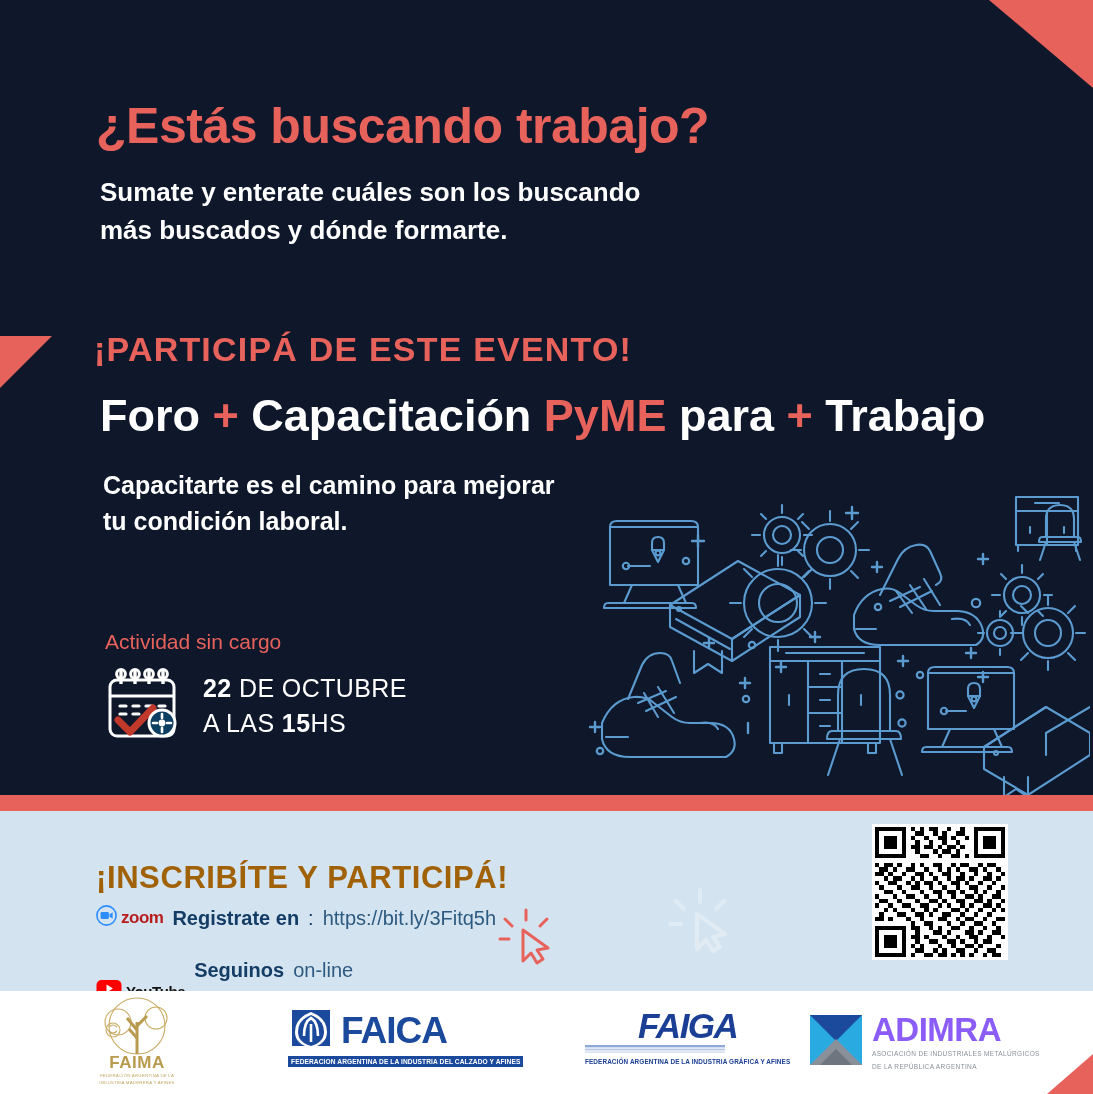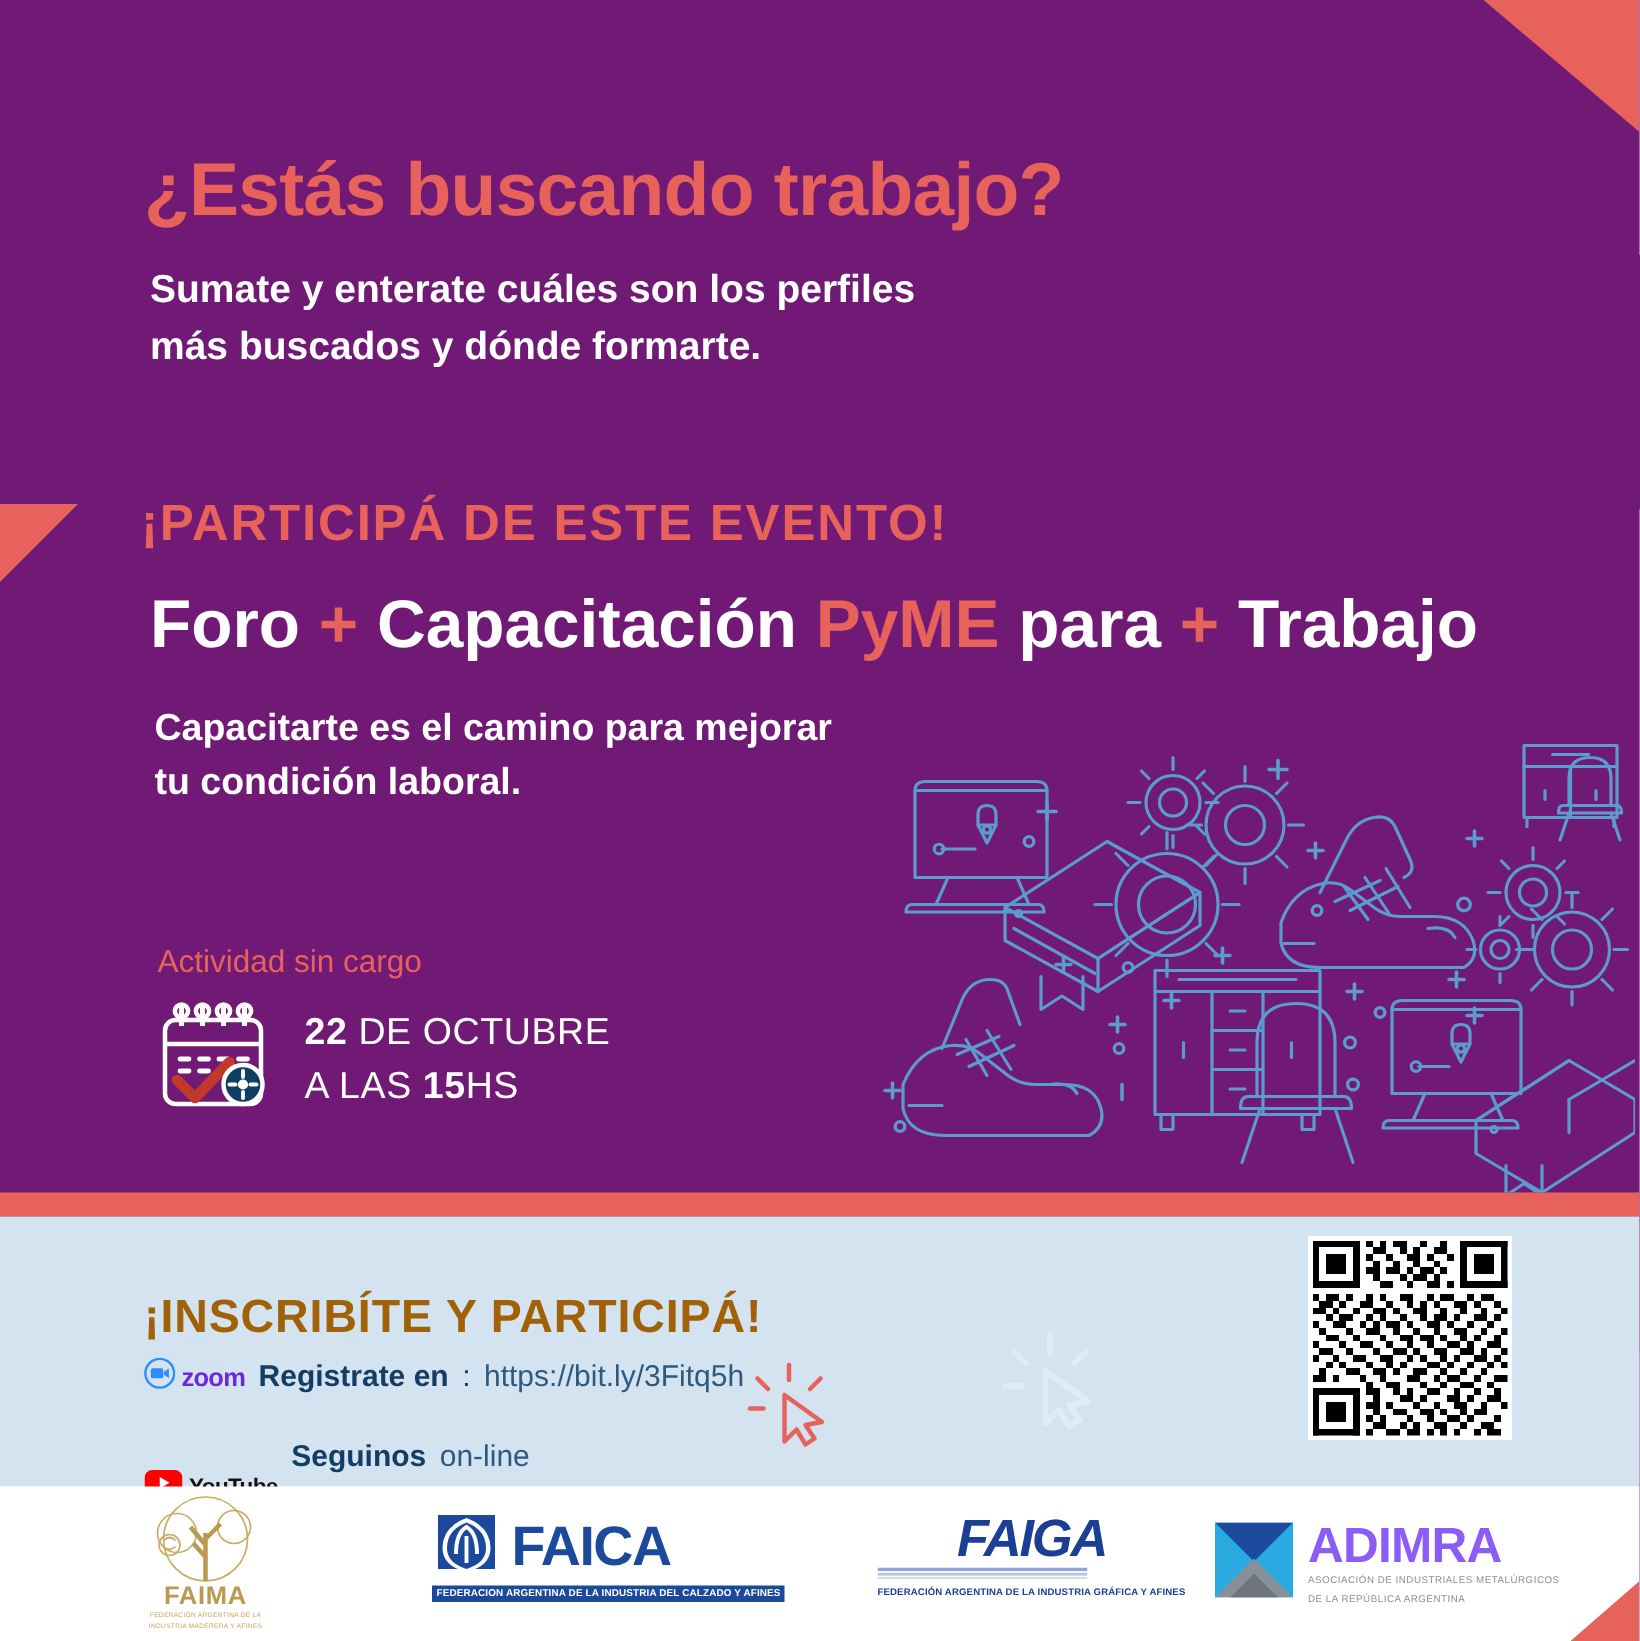--- a/index.html
+++ b/index.html
@@ -7,21 +7,21 @@
   body {
     font-family:"Liberation Sans", sans-serif;
     background:#ffffff;
     overflow:hidden;
   }
   .flyer { position:relative; width:1093px; height:1094px; overflow:hidden; }
 
   
   .hero {
     position:absolute; left:0; top:0; width:1093px; height:902px;
-    background:#701a75; overflow:hidden;
+    background:#0f172a; overflow:hidden;
   }
   .corner-tr {
     position:absolute; right:0; top:0; width:104px; height:88px;
     background:#e8625c;
     clip-path:polygon(100% 0, 100% 100%, 0 0);
   }
   .corner-left-tri {
     position:absolute; left:0; top:336px; width:52px; height:52px;
     background:#e8625c;
     clip-path:polygon(0 0, 100% 0, 0 100%);
@@ -78,21 +78,21 @@
   .reg-row {
     position:absolute; display:flex; align-items:center; gap:9px;
     font-size:20px; color:#143d66;
   }
   .reg-row.r1 { left:96px; top:905px; }
   .reg-row.r2 { left:96px; top:938px; }
   .reg-row b { font-weight:bold; }
   .reg-row .light { color:#2d5a80; font-weight:normal; }
 
   .zoom-logo { display:flex; align-items:center; gap:4px; }
-  .zoom-word { color:#6d28d9; font-size:17px; font-weight:bold; letter-spacing:-0.5px; }
+  .zoom-word { color:#b91c1c; font-size:17px; font-weight:bold; letter-spacing:-0.5px; }
   .yt-logo { display:flex; align-items:center; gap:4px;margin-top:41px; }
   .yt-word { color:#111; font-size:15px; font-weight:bold; letter-spacing:-0.4px; }
 
   .cursor-main { position:absolute; left:498px; top:908px; }
   .cursor-ghost { position:absolute; left:668px; top:888px; opacity:0.30; }
 
   .qr { position:absolute; left:872px; top:824px; width:136px; height:136px; background:#fff; padding:3px; }
   .qr svg { display:block; }
 
   
@@ -128,21 +128,21 @@
 <div class="flyer">
 
   <div class="hero">
 
     <div class="corner-tr"></div>
     <div class="corner-left-tri"></div>
 
     <div class="headline">¿Estás buscando trabajo?</div>
 
     <div class="subhead">
-      <div>Sumate y enterate cuáles son los perfiles</div>
+      <div>Sumate y enterate cuáles son los buscando</div>
       <div>más buscados y dónde formarte.</div>
     </div>
 
     <div class="participa">¡PARTICIPÁ DE ESTE EVENTO!</div>
 
     <div class="eventtitle"><span>Foro </span><span class="accent">+</span><span> Capacitación </span><span class="accent">PyME</span><span> para </span><span class="accent">+</span><span> Trabajo</span></div>
 
     <div class="tagline">
       <div>Capacitarte es el camino para mejorar</div>
       <div>tu condición laboral.</div>

